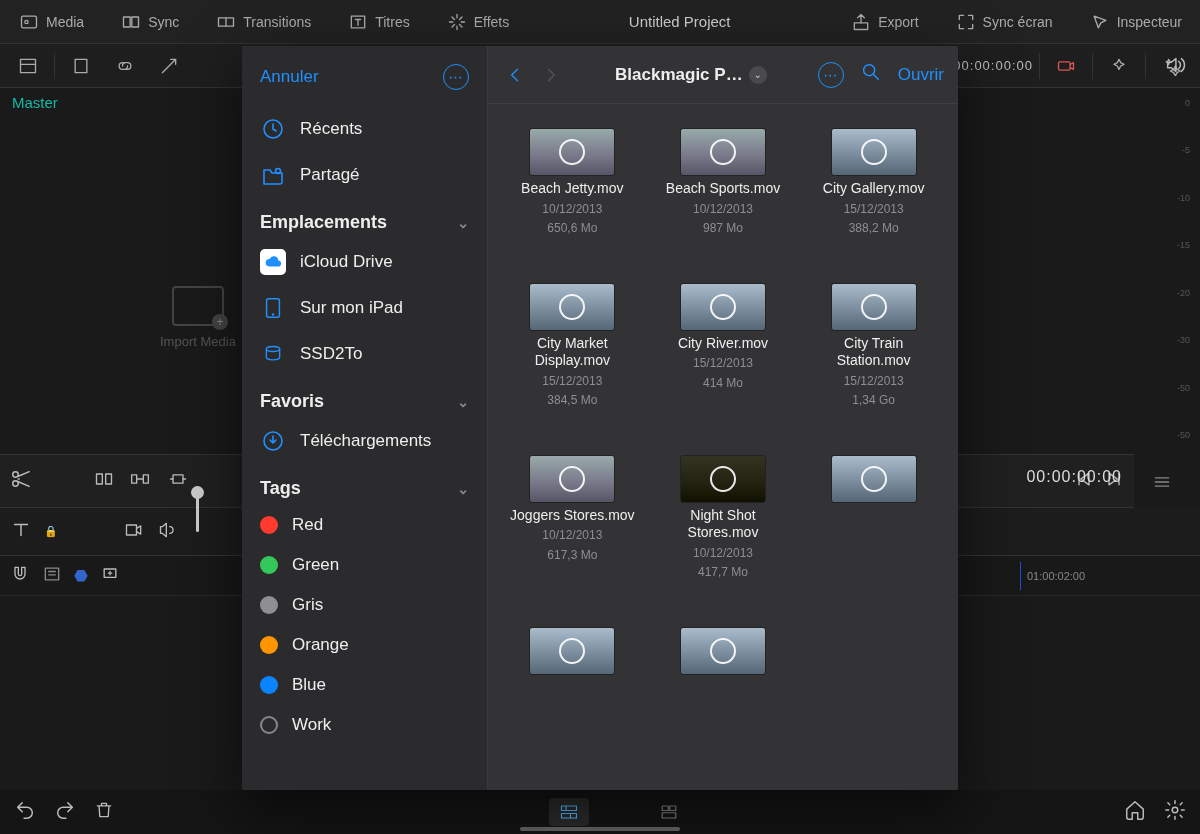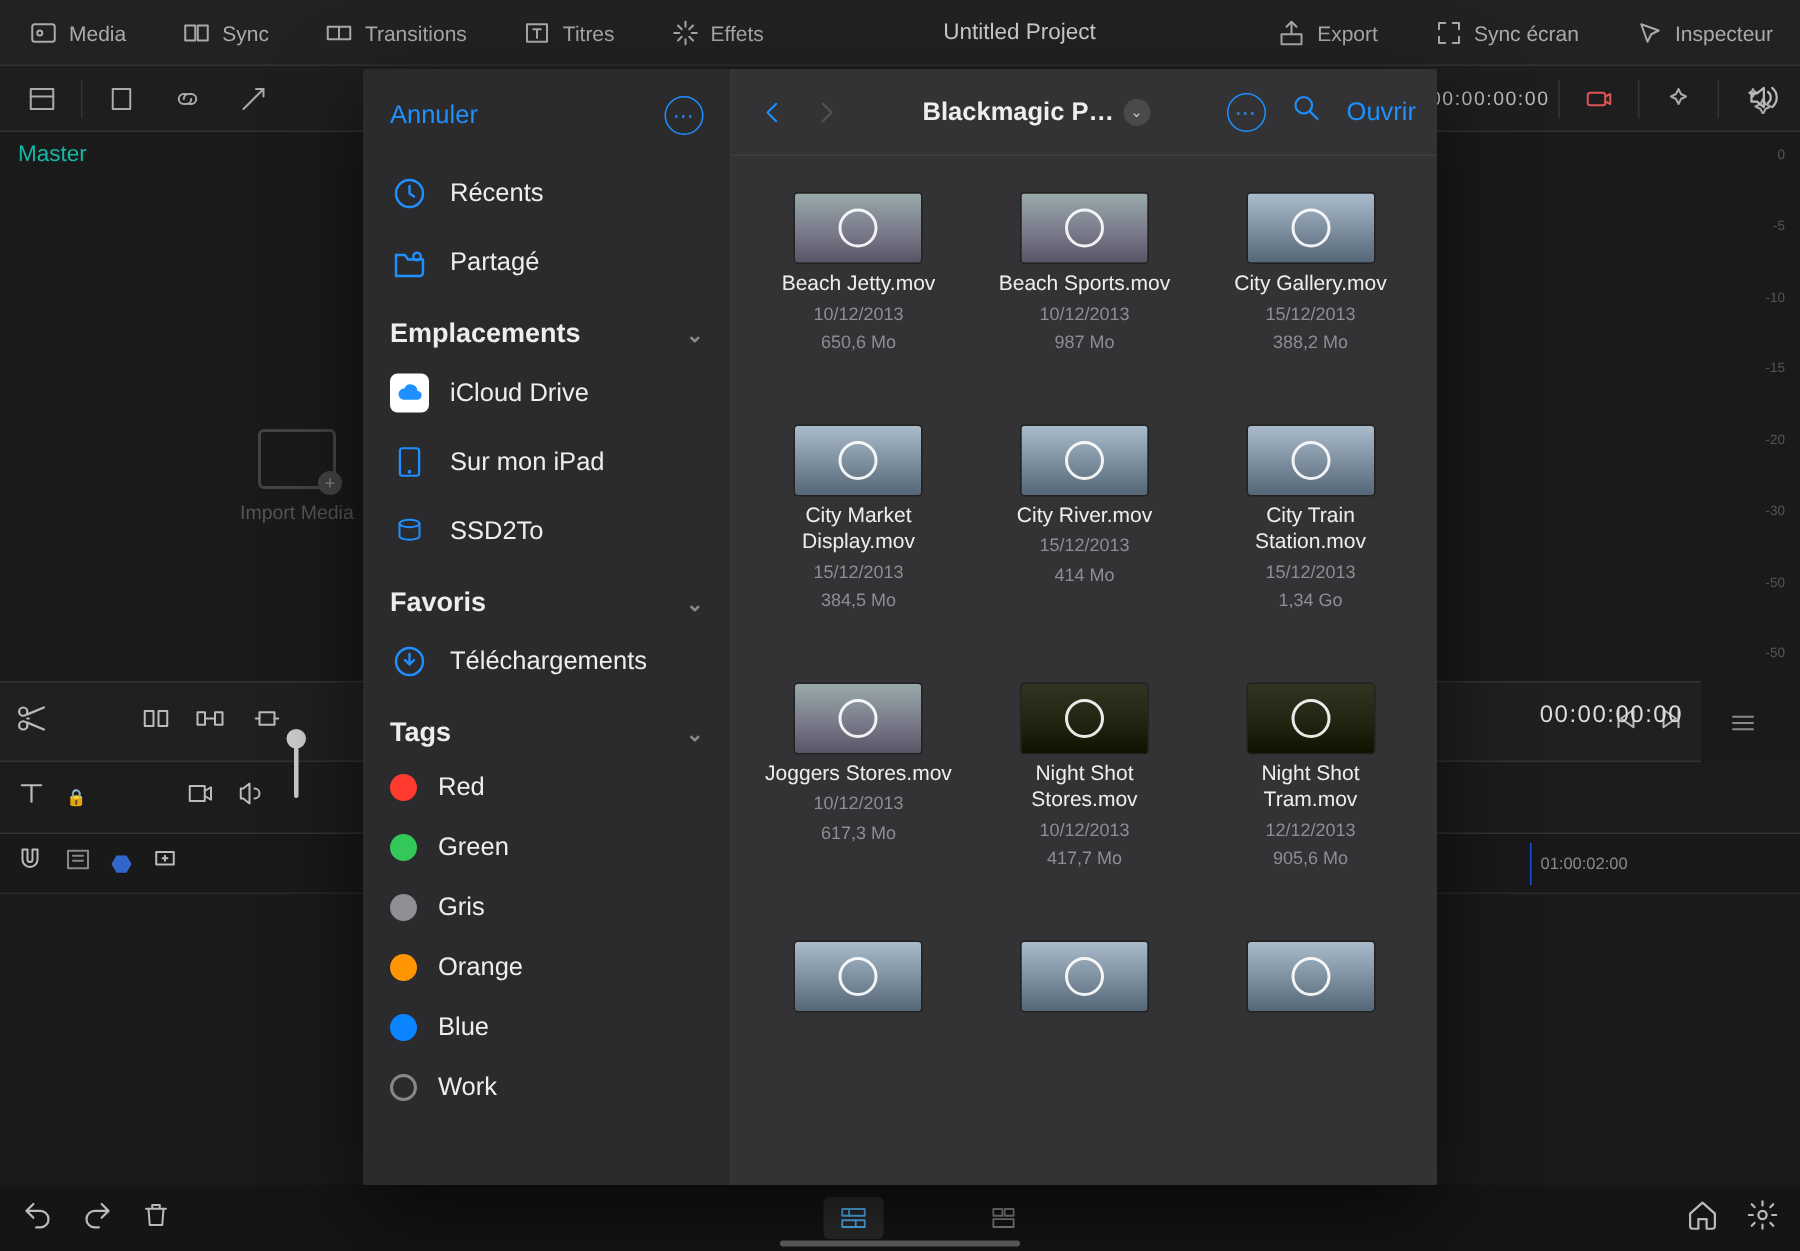--- a/index.html
+++ b/index.html
@@ -554,28 +554,20 @@
         </div>
         <div class="file-item">
           <div class="thumb night">
             <div class="play-ring"></div>
           </div>
           <div class="file-name">Night Shot Stores.mov</div>
           <div class="file-meta">10/12/2013</div>
           <div class="file-meta">417,7 Mo</div>
         </div>
         <div class="file-item">
-          <div class="thumb night">
-            <div class="play-ring"></div>
-          </div>
-          <div class="file-name">Night Shot Tram.mov</div>
-          <div class="file-meta">12/12/2013</div>
-          <div class="file-meta">905,6 Mo</div>
-        </div>
-        <div class="file-item">
           <div class="thumb city">
             <div class="play-ring"></div>
           </div>
         </div>
         <div class="file-item">
           <div class="thumb city">
             <div class="play-ring"></div>
           </div>
         </div>
         <div class="file-item">

